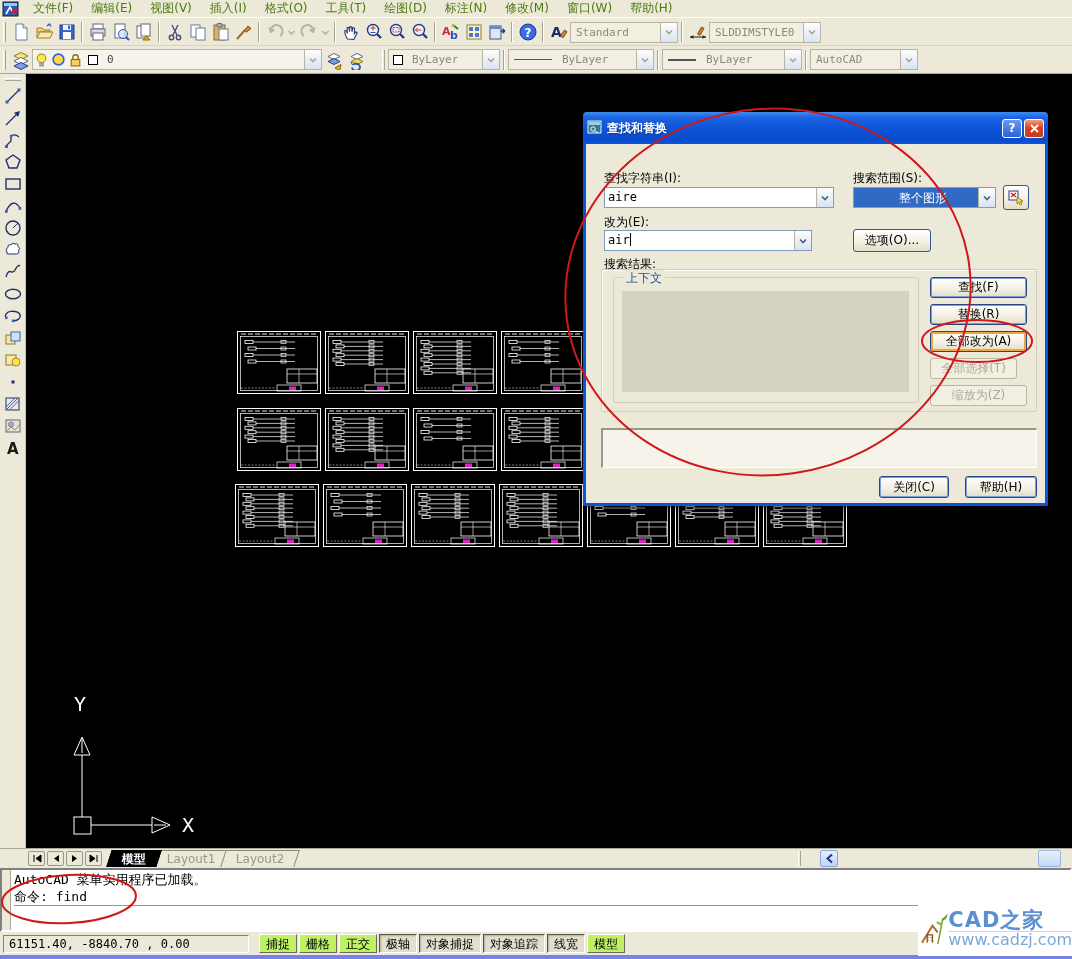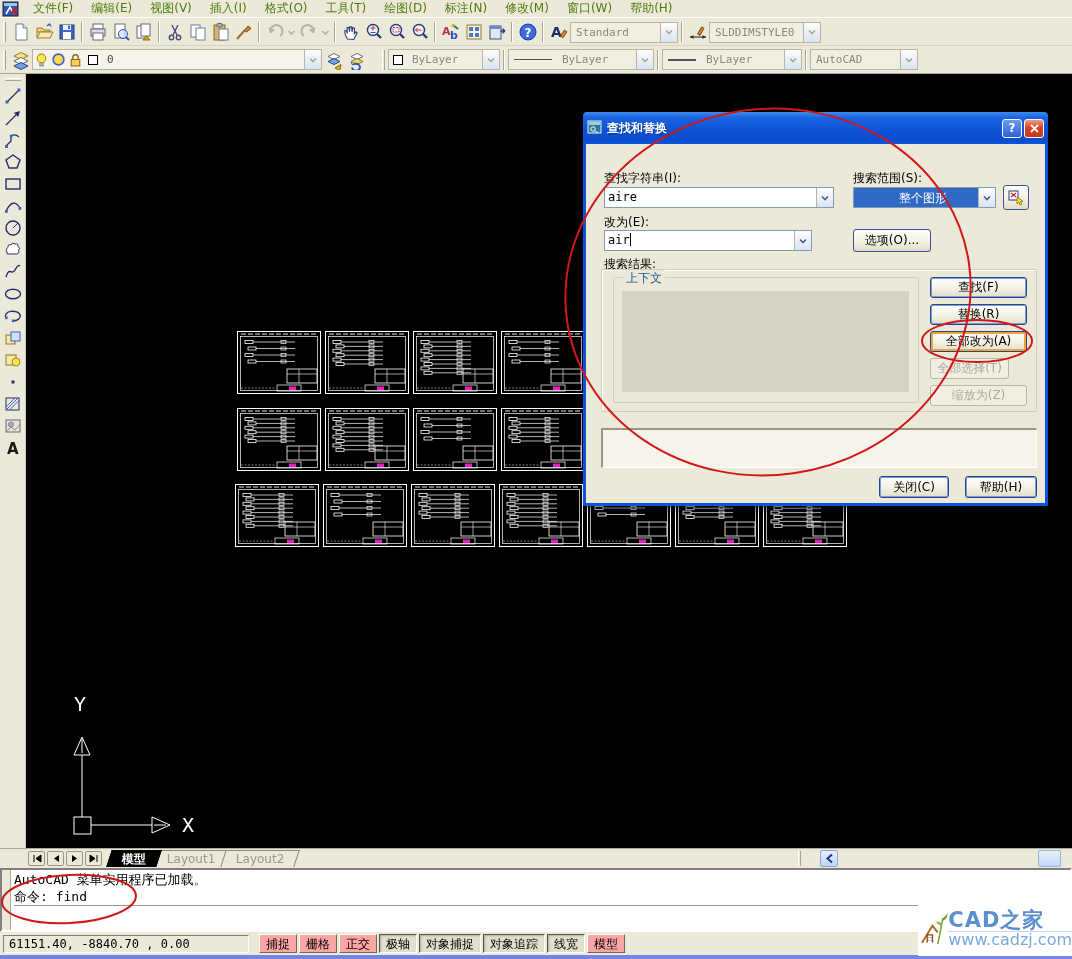--- a/index.html
+++ b/index.html
@@ -102,21 +102,21 @@
   #cmdtext .histline { line-height:17px; white-space:pre; }
   #cmdinput { border-top:1px solid #9a968a; height:20px; }
 
   
   #statusbar { position:absolute; left:0; top:932px; width:1072px; height:23px; background:#ECE9D8;
     display:flex; align-items:center; }
   #coords { width:246px; height:18px; margin-left:3px; padding:1px 5px;
     border:1px solid; border-color:#808080 #fff #fff #808080;
     font-family:"DejaVu Sans Mono",monospace; font-size:12px; color:#000; }
   .sbtn { height:19px; padding:1px 6px; margin-left:2px; font-size:12px; white-space:nowrap;
-    border:1px solid; border-color:#fff #6a6a5a #6a6a5a #fff; background:#fca5a5; color:#000; }
+    border:1px solid; border-color:#fff #6a6a5a #6a6a5a #fff; background:#bef264; color:#000; }
   .sbtn.pressed { border-color:#555548 #fff #fff #555548; background:#e2dfcd; box-shadow:inset 1px 1px 2px rgba(0,0,0,.22); }
   #bluebar { position:absolute; left:0; top:955px; width:1072px; height:4px; background:#7683EA; }
 
   
   #watermark { position:absolute; left:918px; top:902px; width:154px; height:54px; background:#fff;
     z-index:40; display:flex; align-items:center; }
   #wm-text { display:flex; flex-direction:column; line-height:1.05; }
   #wm-name { color:#5b8fd0; font-weight:bold; font-size:21px; letter-spacing:1px; }
   #wm-url { color:#7aa7dc; font-size:16px; border-top:1px solid #c8d8ee; }
 
@@ -1050,21 +1050,21 @@
     <div class="groupbox" style="left:15px;top:133px;width:436px;height:143px;">
       <div id="ctxfield">
         <span class="legend">上下文</span>
         <div id="ctxgray"></div>
       </div>
     </div>
 
     <span class="xpbtn strong" style="left:344px;top:141px;width:97px;height:21px;">查找(F)</span>
     <span class="xpbtn strong" style="left:344px;top:168px;width:97px;height:21px;">替换(R)</span>
     <span class="xpbtn focus-orange" style="left:344px;top:195px;width:97px;height:21px;">全部改为(A)</span>
-    <span class="xpbtn disabled" style="left:344px;top:222px;width:79px;height:21px;">全部选择(T)</span>
+    <span class="xpbtn disabled" style="left:344px;top:222px;width:87px;height:21px;">全部选择(T)</span>
     <span class="xpbtn disabled" style="left:344px;top:249px;width:97px;height:21px;">缩放为(Z)</span>
 
     <div id="sunkbar"></div>
 
     <span class="xpbtn strong" style="left:293px;top:340px;width:70px;height:22px;">关闭(C)</span>
     <span class="xpbtn strong" style="left:379px;top:340px;width:72px;height:22px;">帮助(H)</span>
   </div>
 
   <div id="tabstrip">
     <span style="width:26px;"></span>

